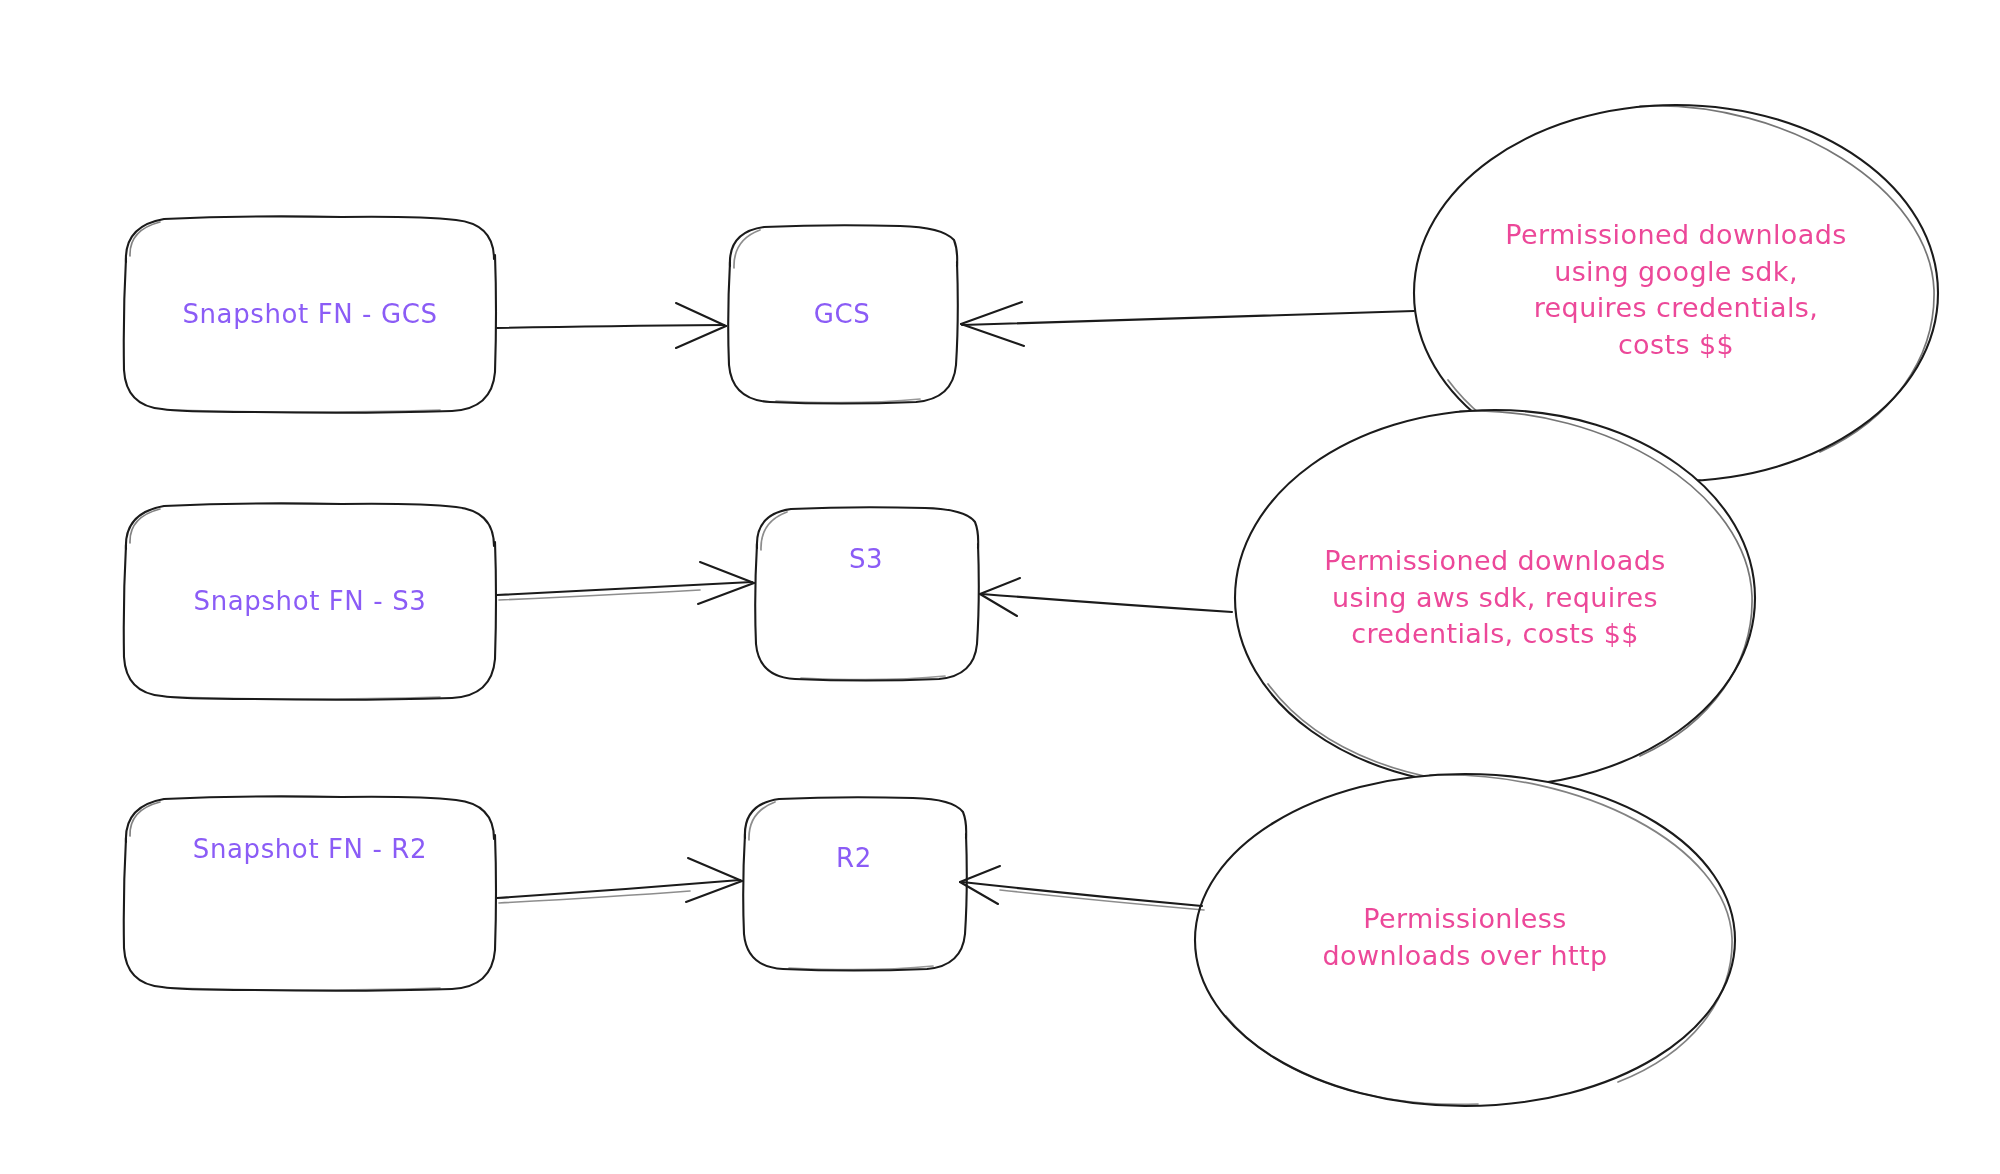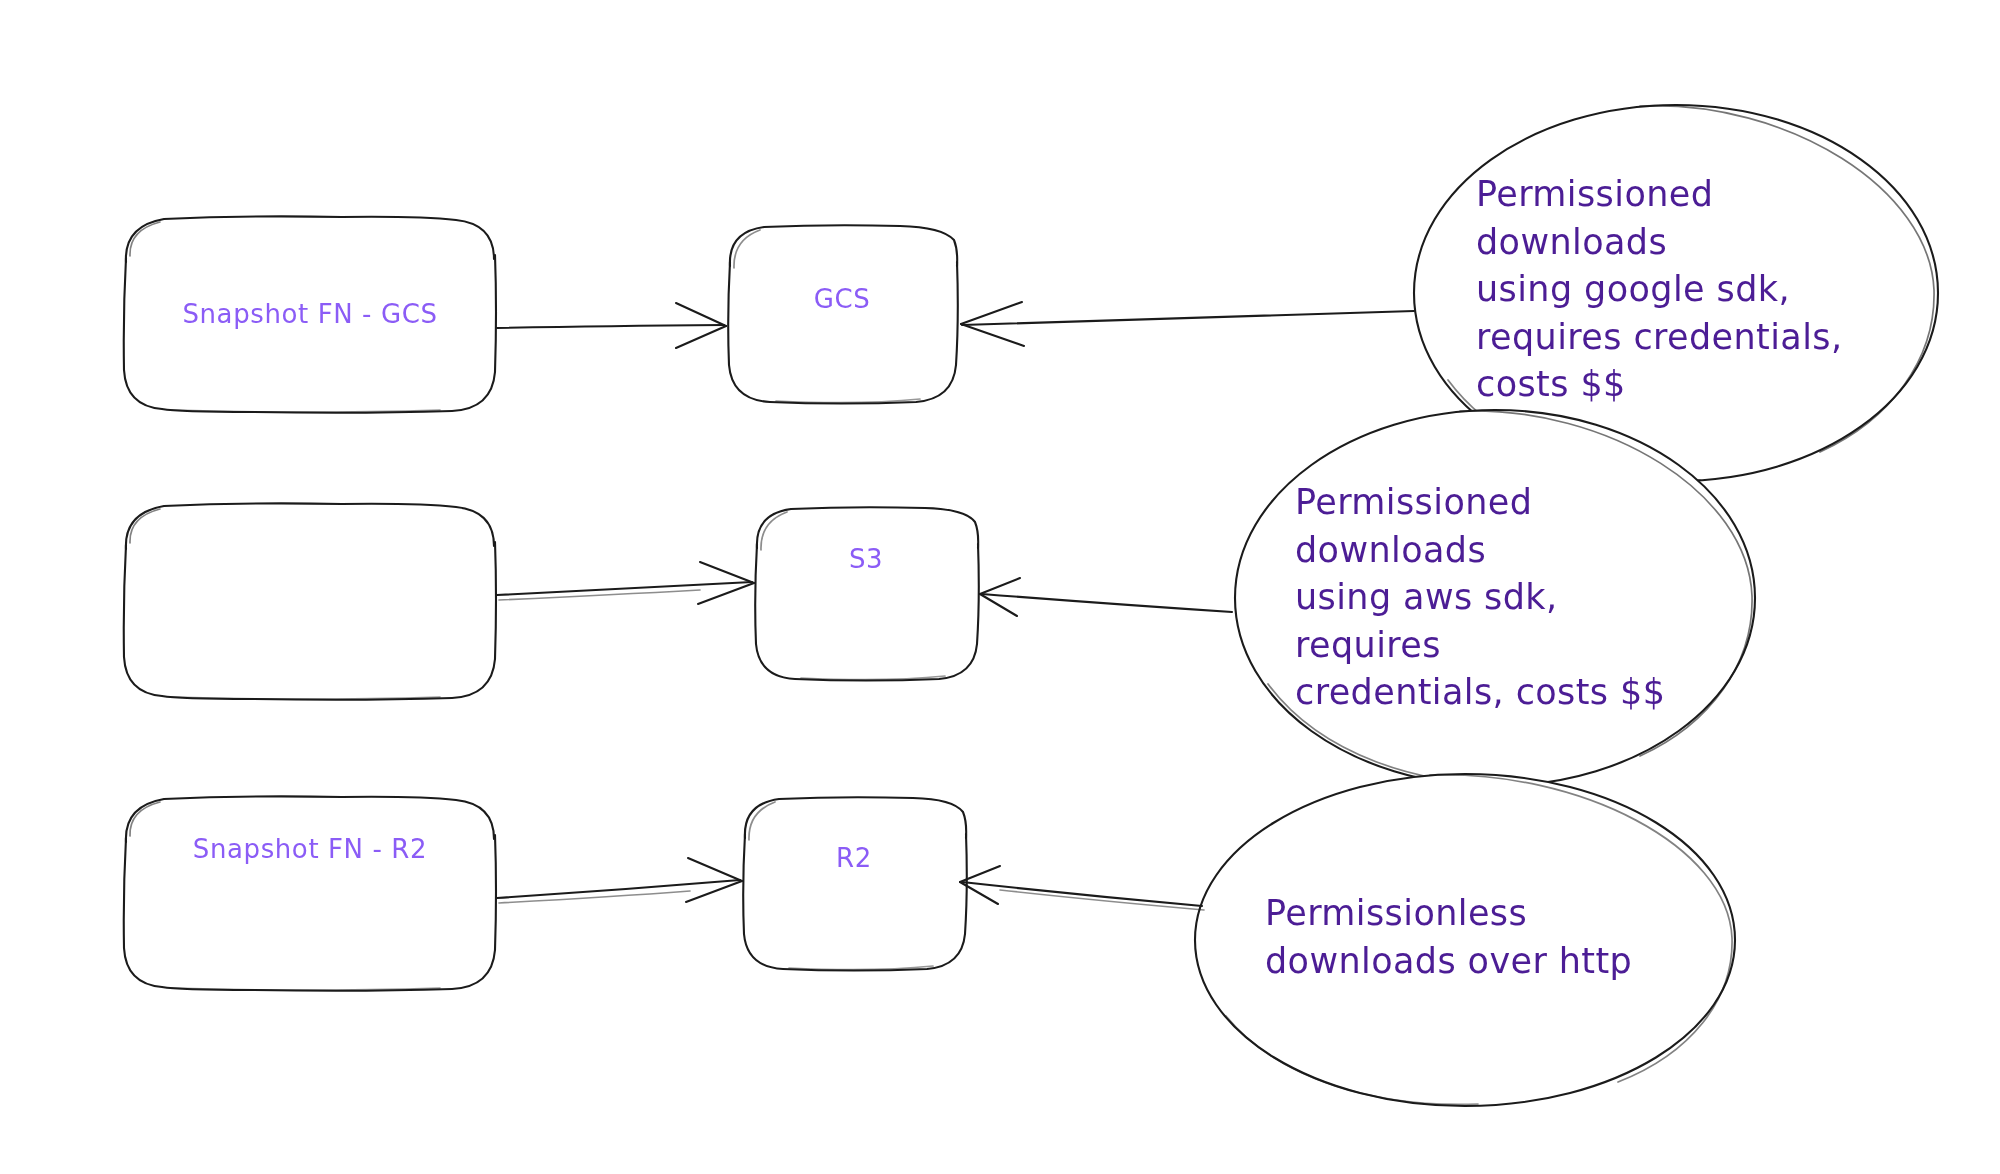--- a/index.html
+++ b/index.html
@@ -50,23 +50,24 @@
     font-family: "DejaVu Sans", sans-serif;
     font-size: 26px;
     letter-spacing: 0.6px;
     line-height: 1.32;
     white-space: pre-line;
     transform: translate(-50%, -50%);
     pointer-events: none;
   }
   .ellipse-label {
     position: absolute;
-    color: #4c1d95;
+    text-align: center;
+    color: #ec4899;
     font-family: "DejaVu Sans", sans-serif;
-    font-size: 35px;
+    font-size: 27px;
     letter-spacing: 0.4px;
     line-height: 1.36;
     white-space: pre-line;
     transform: translate(-50%, -50%);
     pointer-events: none;
   }
 </style>
 </head>
 <body>
 
@@ -179,22 +180,23 @@
       <path class="sketch-stroke" d="M1202 906 Q1080 895 962 882"></path>
       <path class="sketch-stroke" d="M1000 866 L960 882"></path>
       <path class="sketch-stroke" d="M998 904 L960 882"></path>
       <path class="sketch-stroke-thin" d="M1204 910 Q1090 900 1000 890" opacity="0.5"></path>
     </g>
 
   </svg>
 
   <div class="node-label" style="left:310px; top:314px; width:360px;">Snapshot FN - GCS</div>
 
-  <div class="node-label" style="left:842px; top:299px; width:200px;">GCS</div>
-
+  <div class="node-label" style="left:842px; top:314px; width:200px;">GCS</div>
+
+  <div class="node-label" style="left:310px; top:601px; width:360px;">Snapshot FN - S3</div>
 
   <div class="node-label" style="left:866px; top:559px; width:200px;">S3</div>
 
   <div class="node-label" style="left:310px; top:849px; width:360px;">Snapshot FN - R2</div>
 
   <div class="node-label" style="left:854px; top:858px; width:200px;">R2</div>
 
   <div class="ellipse-label" style="left:1676px; top:290px; width:400px;">Permissioned downloads
 using google sdk,
 requires credentials,

